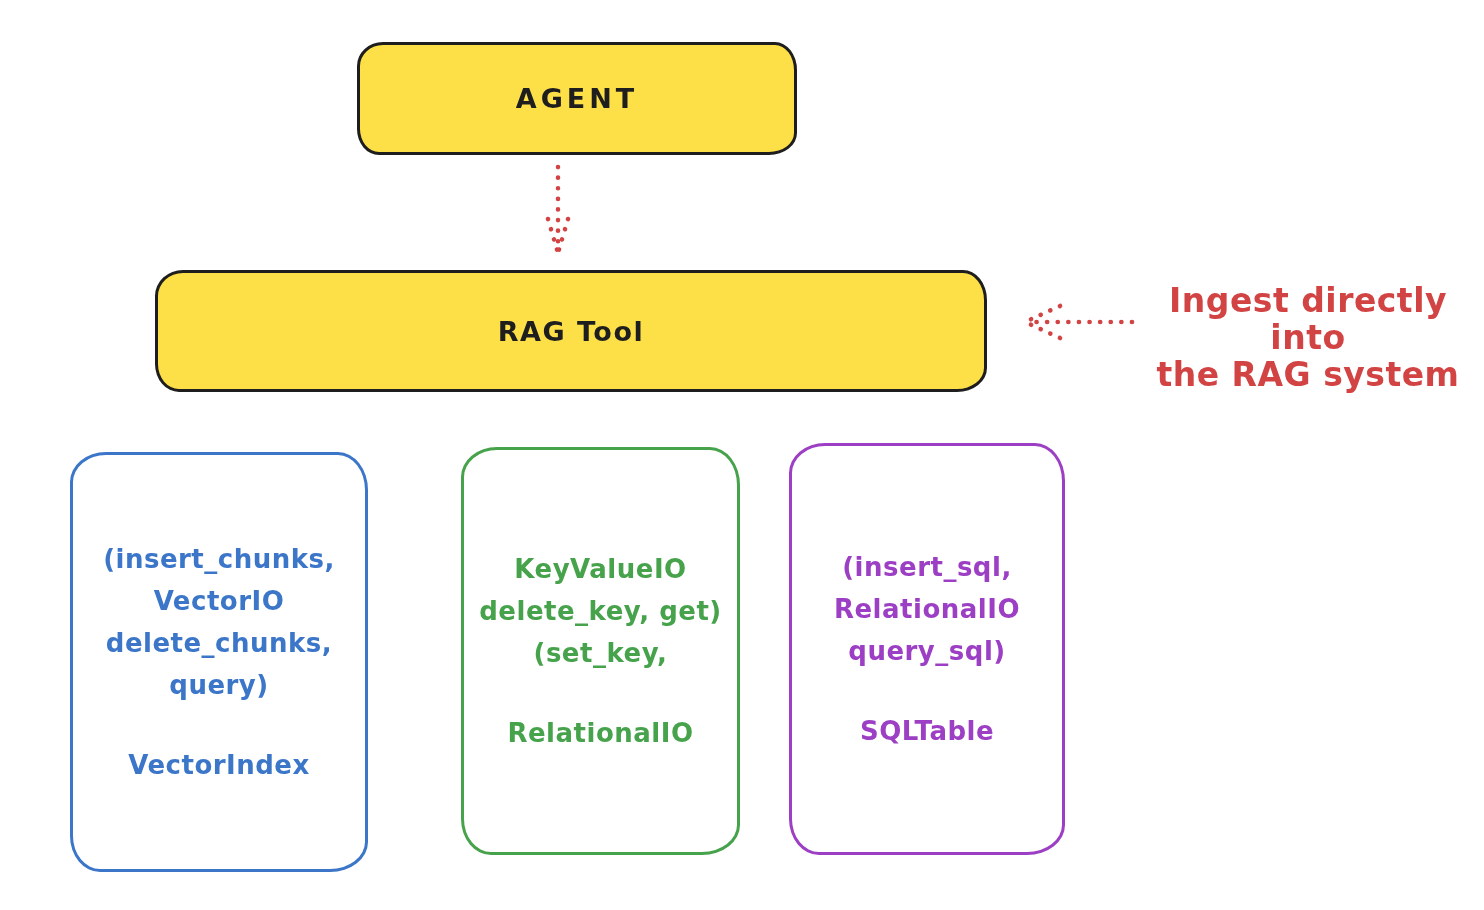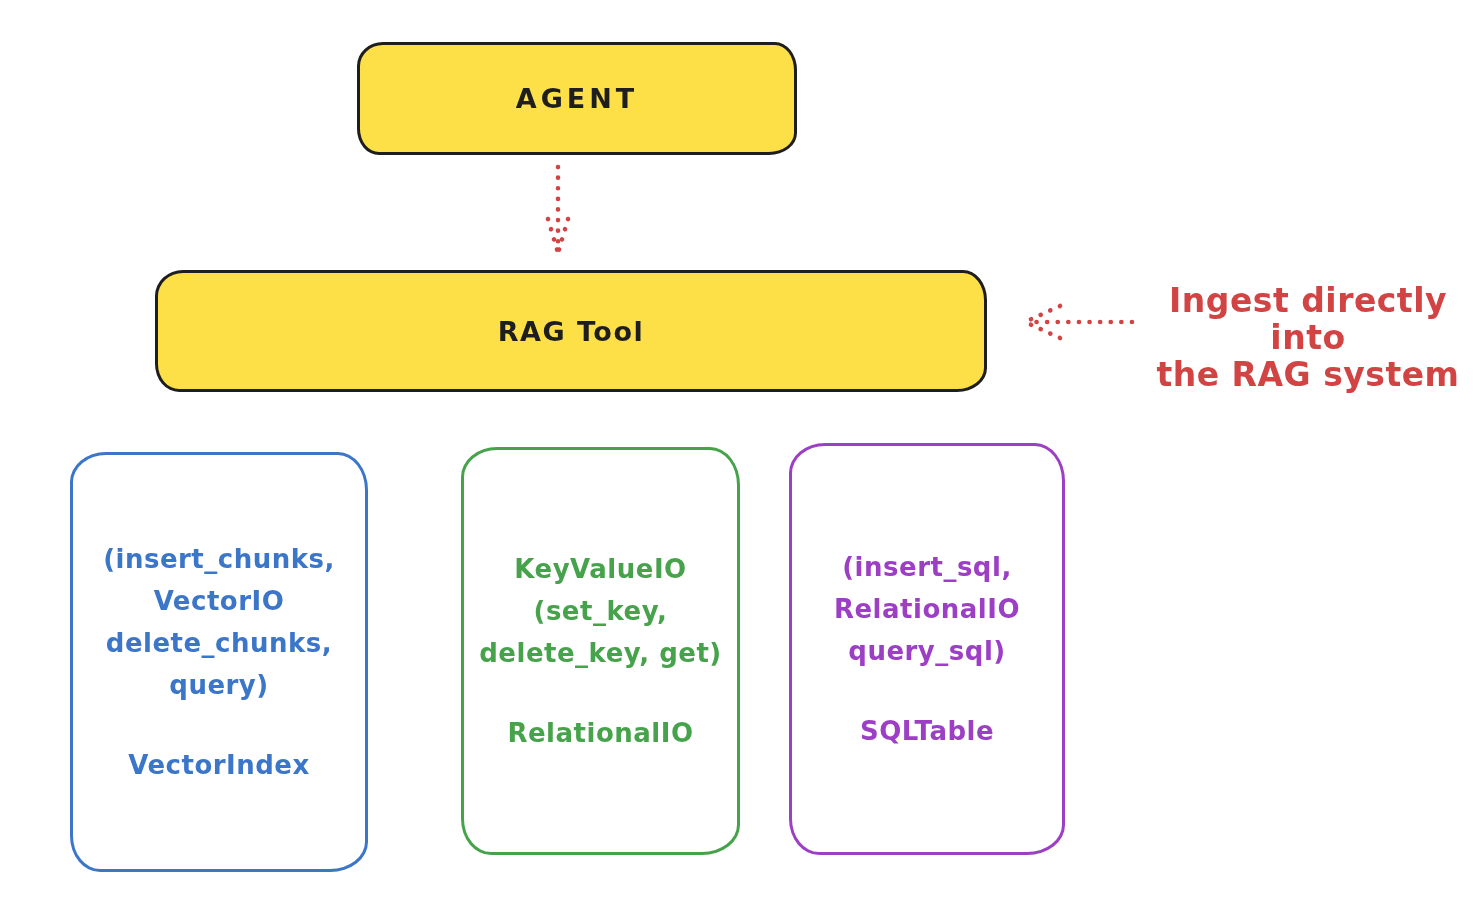--- a/index.html
+++ b/index.html
@@ -124,22 +124,22 @@
   <div class="backend-box" id="backend-vector" style="border-color: rgb(59, 118, 201); color: rgb(59, 118, 201);">
     <div>(insert_chunks,</div>
     <div>VectorIO</div>
     <div>delete_chunks,</div>
     <div>query)</div>
     <div class="index-label">VectorIndex</div>
   </div>
 
   <div class="backend-box" id="backend-keyvalue" style="border-color: rgb(71, 163, 75); color: rgb(71, 163, 75); margin-left: 28px;">
     <div>KeyValueIO</div>
+    <div>delete_key, get)</div>
     <div>(set_key,</div>
-    <div>delete_key, get)</div>
     <div class="index-label">RelationalIO</div>
   </div>
 
   <div class="backend-box" id="backend-relational" style="border-color: rgb(156, 63, 196); color: rgb(156, 63, 196);">
     <div>(insert_sql,</div>
     <div>RelationalIO</div>
     <div>query_sql)</div>
     <div class="index-label">SQLTable</div>
   </div>
 

